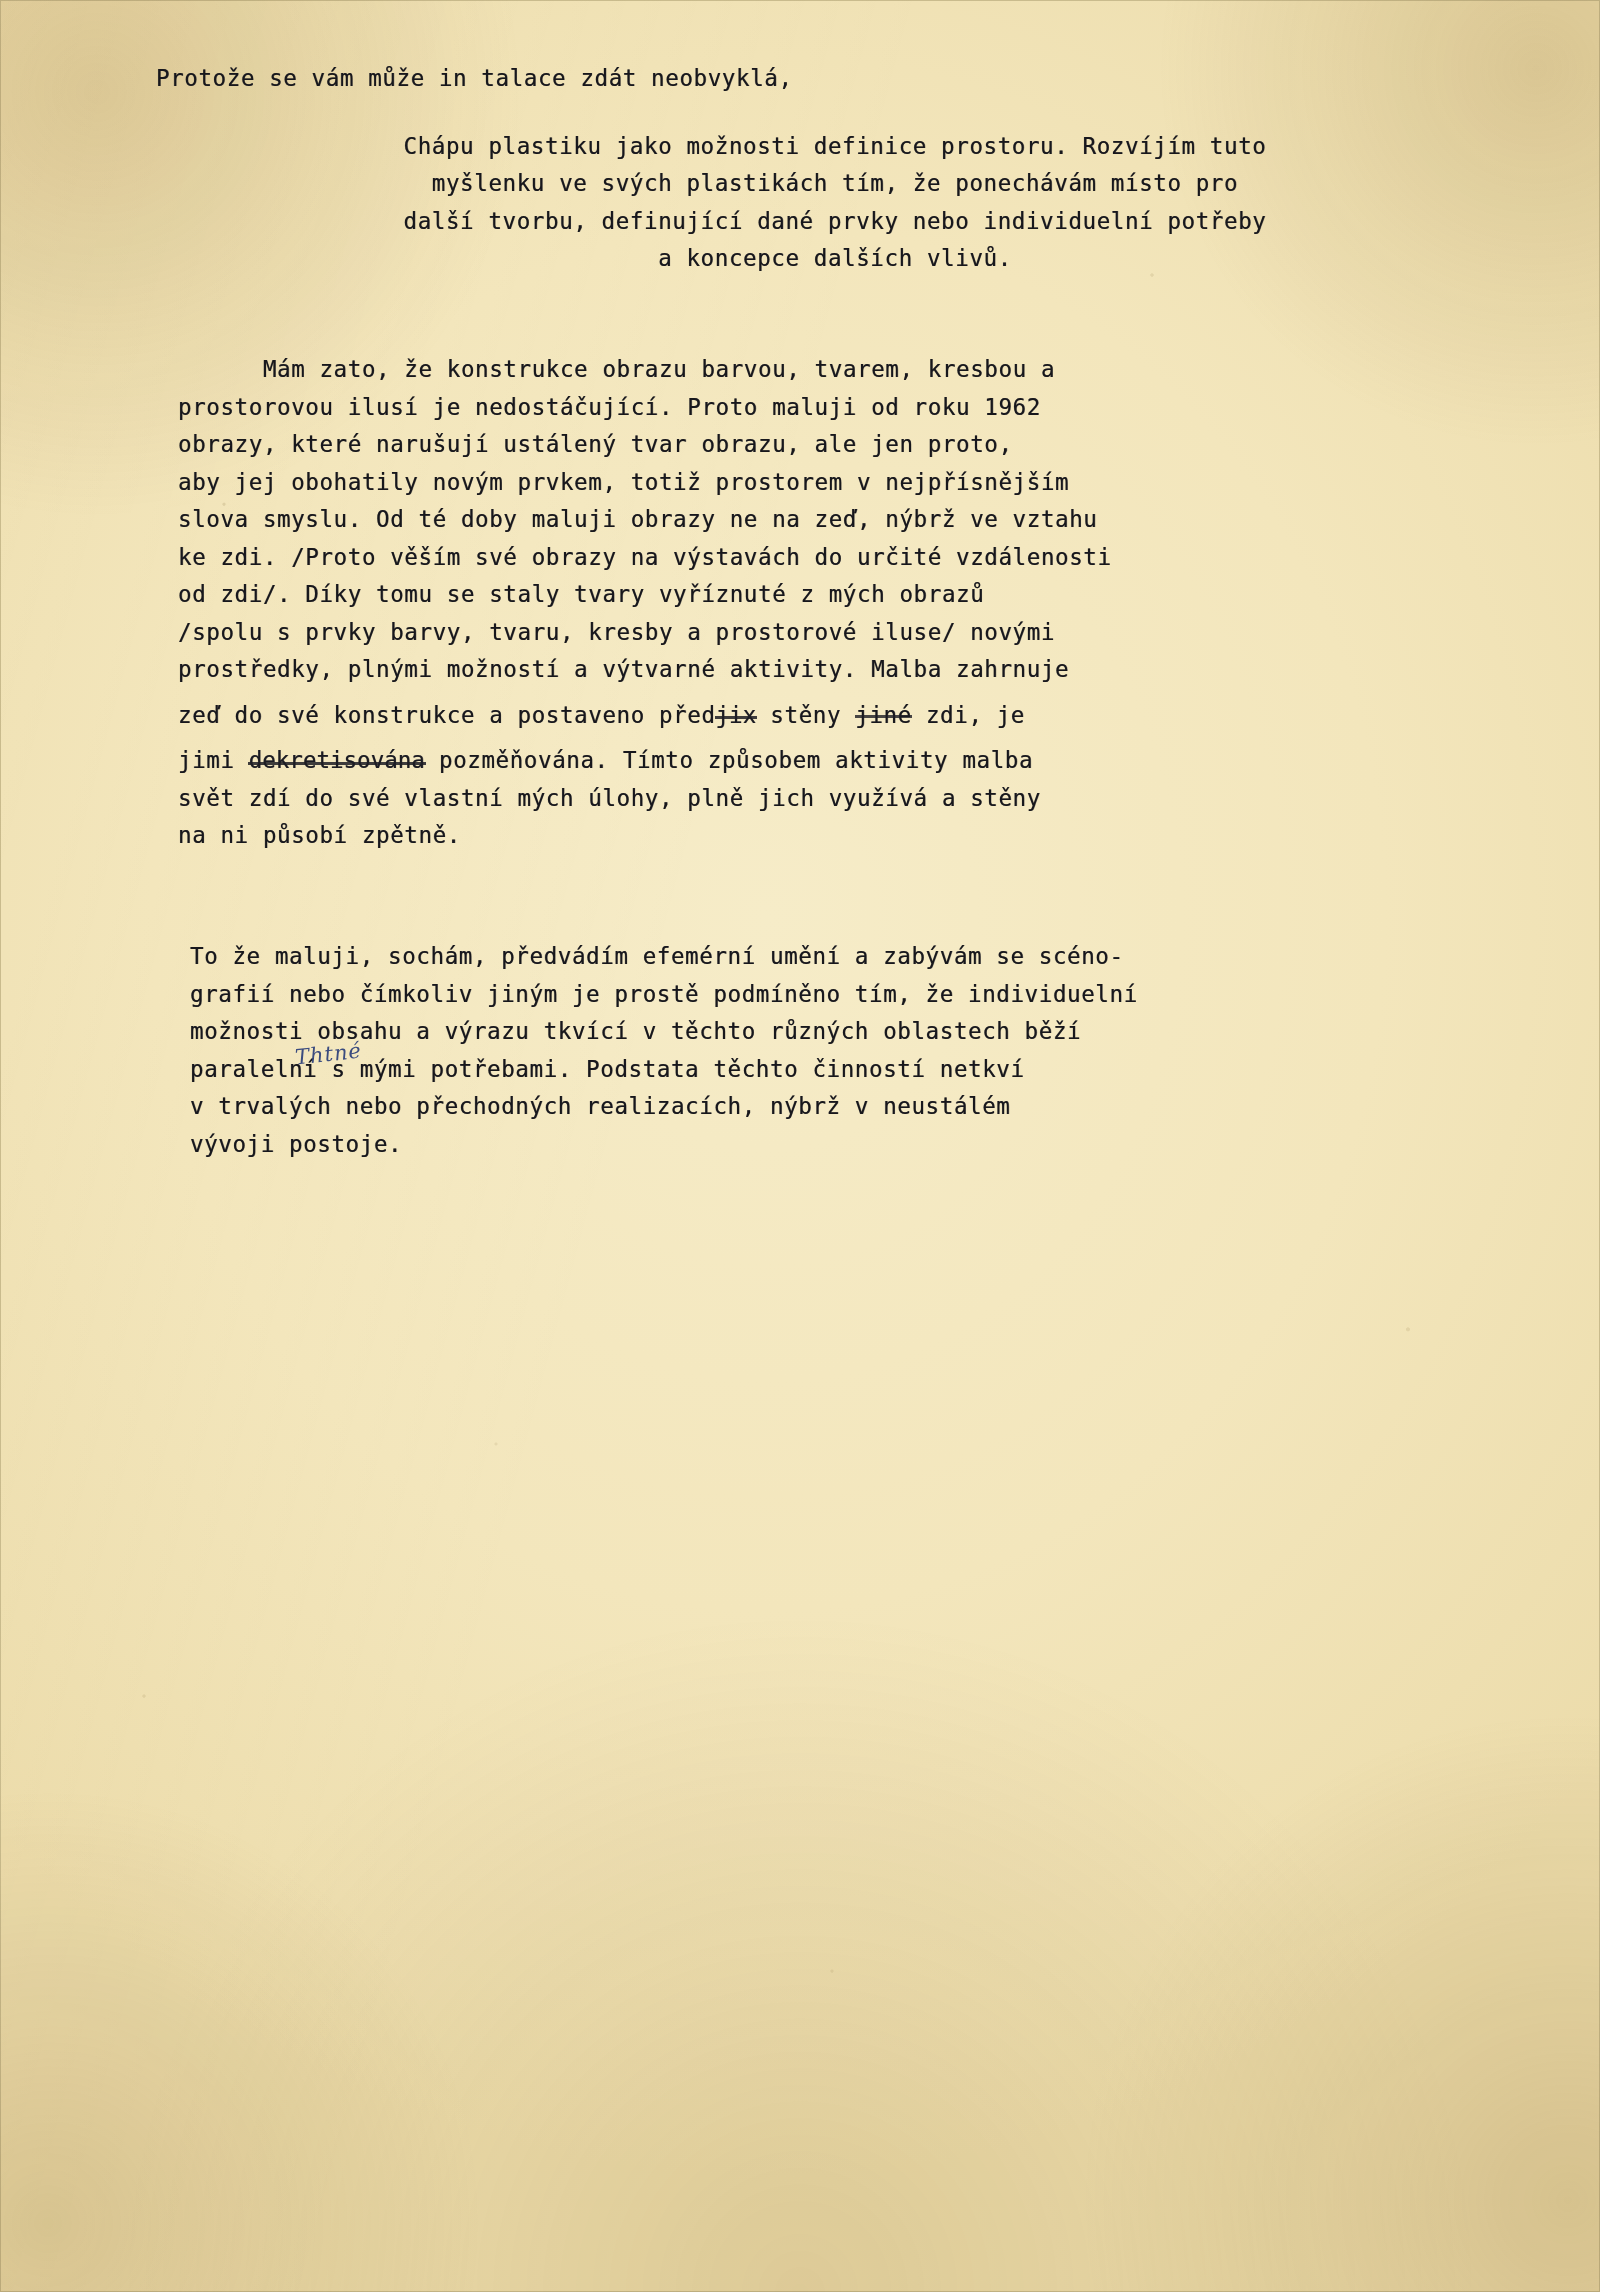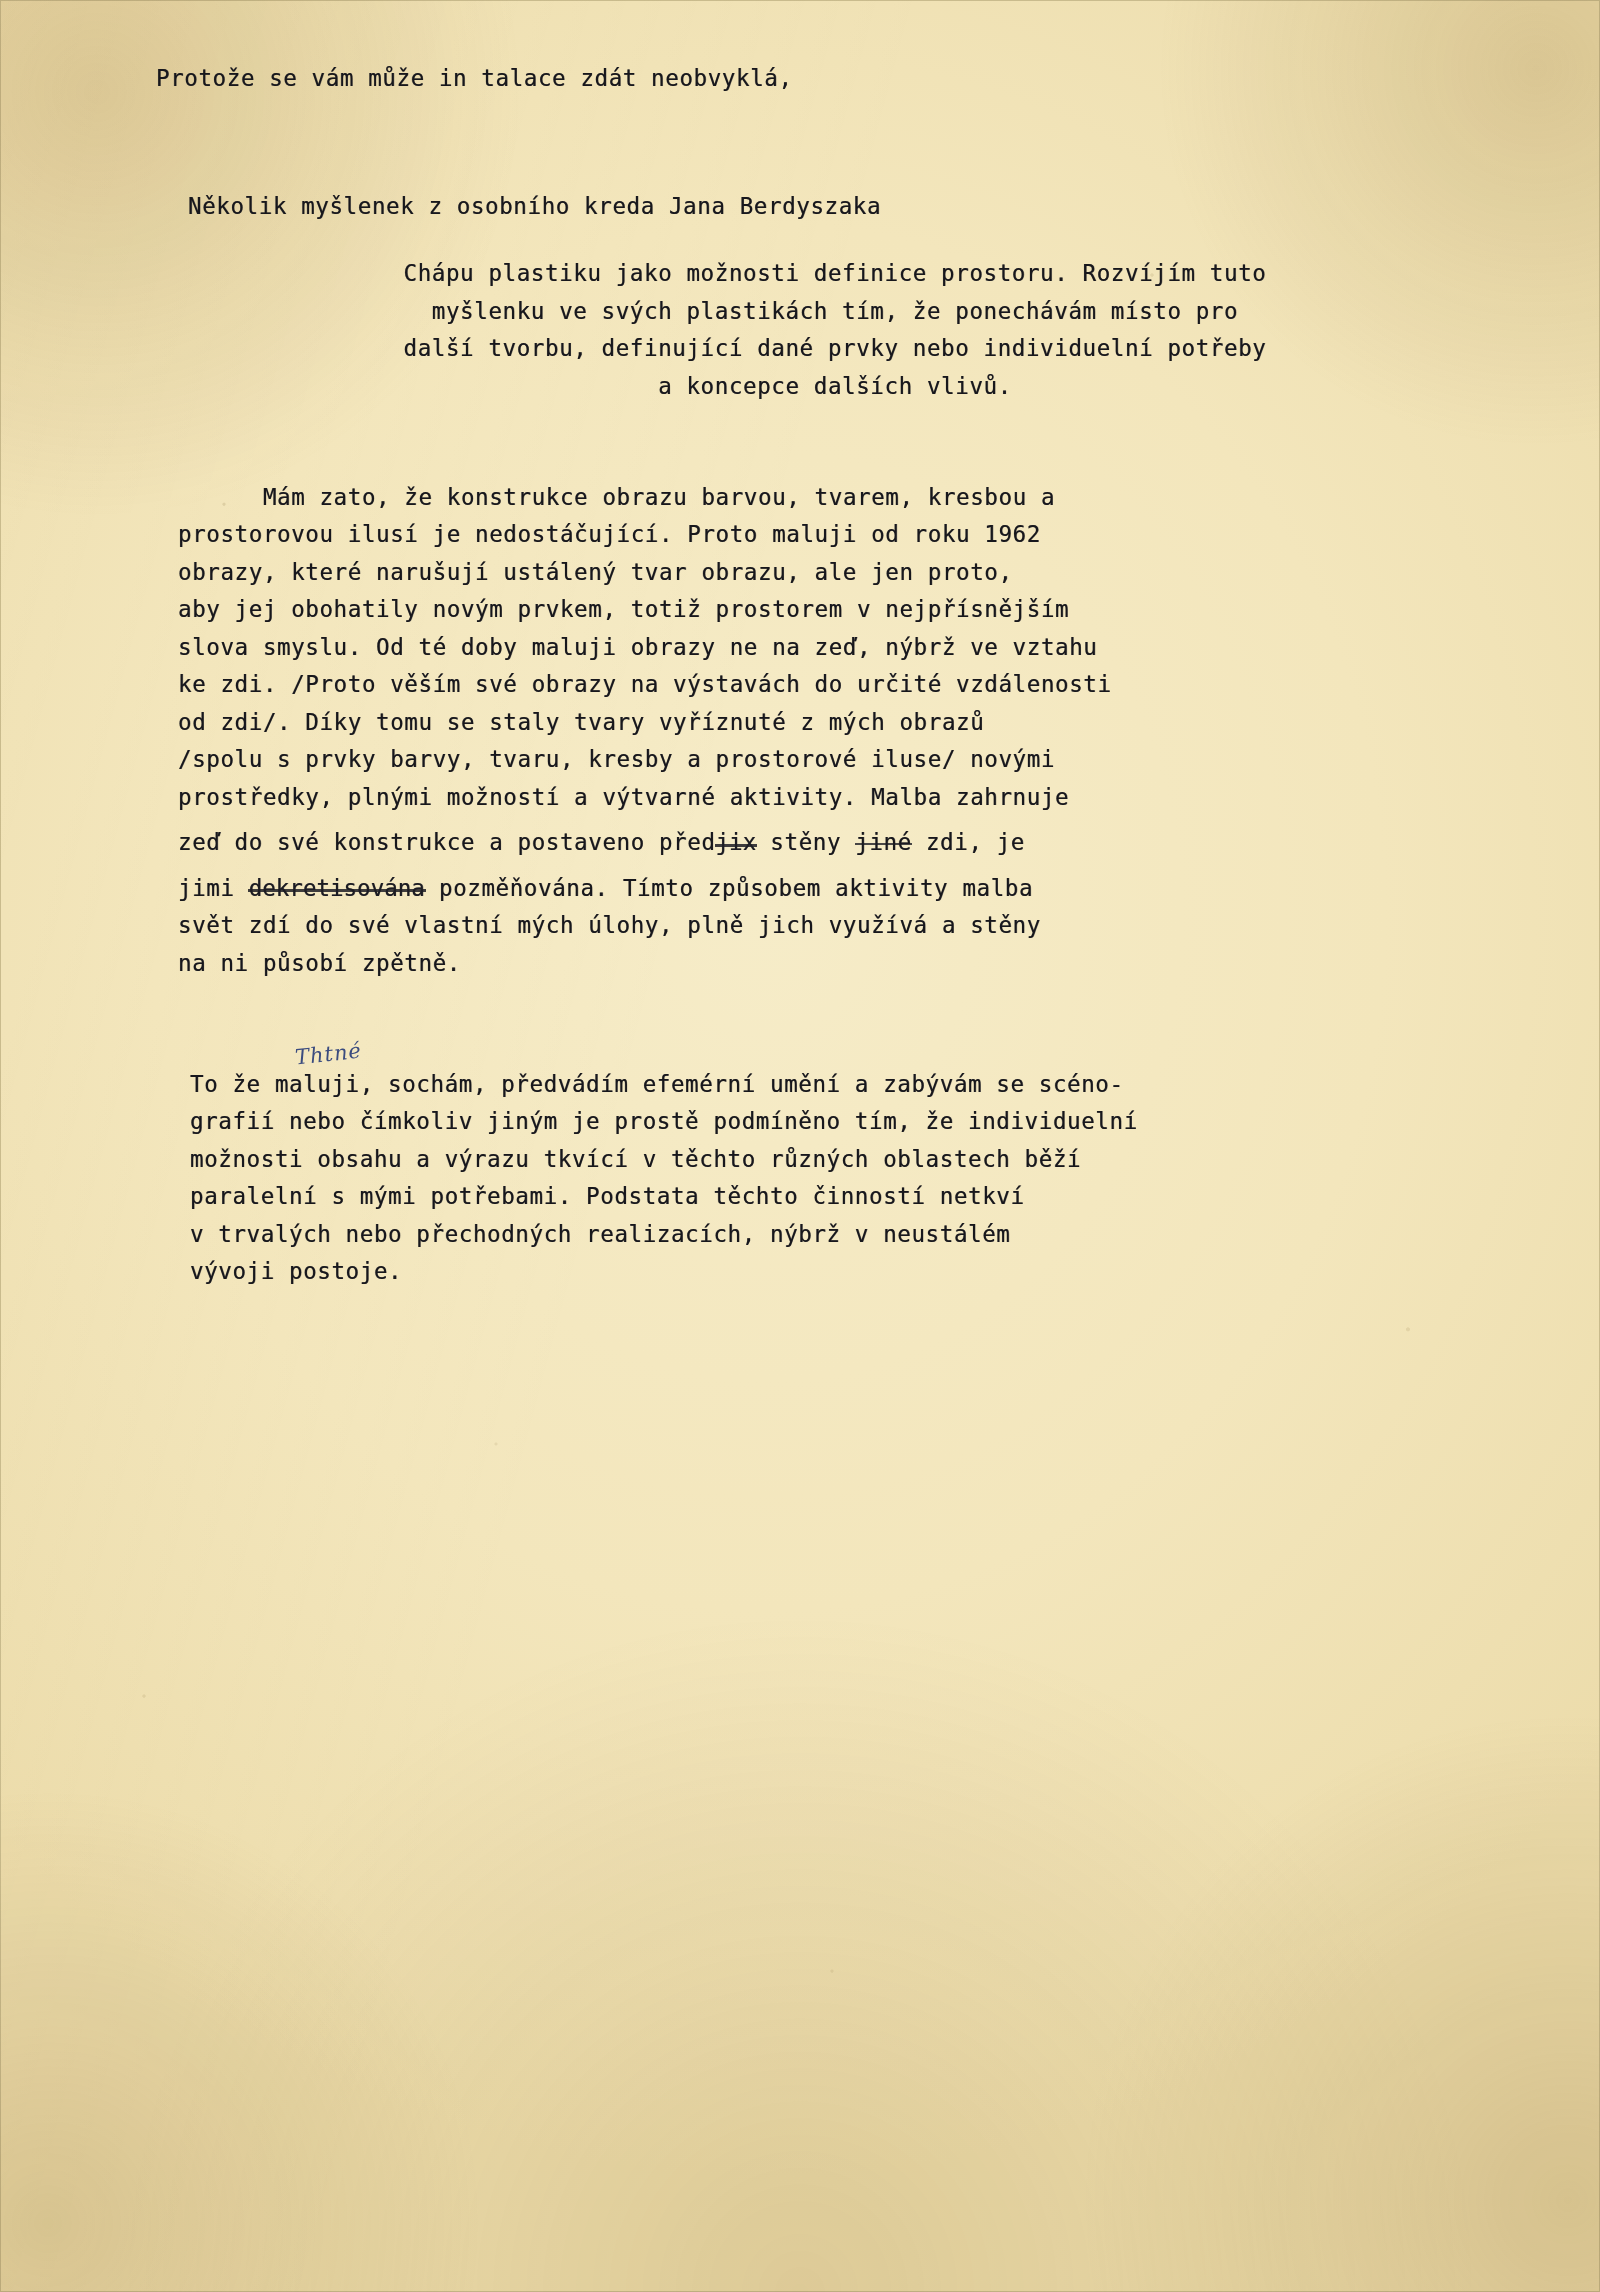--- a/index.html
+++ b/index.html
@@ -131,21 +131,20 @@
   }
 </style>
 </head>
 <body>
 
 <div class="page">
   <div class="content">
 
     <div class="tw line-first">Protože se vám může in talace zdát neobvyklá,</div>
 
-    <div class="tw heading">Několik myšlenek z osobního kreda Jana Berdyszaka</div>
 
     <div class="tw para p1 indent-sm">Chápu plastiku jako možnosti definice prostoru. Rozvíjím tuto
 myšlenku ve svých plastikách tím, že ponechávám místo pro
 další tvorbu, definující dané prvky nebo individuelní potřeby
 a koncepce dalších vlivů.</div>
 
     <div class="tw para p2">
       <span>Mám zato, že konstrukce obrazu barvou, tvarem, kresbou a
 prostorovou ilusí je nedostáčující. Proto maluji od roku 1962
 obrazy, které narušují ustálený tvar obrazu, ale jen proto,

